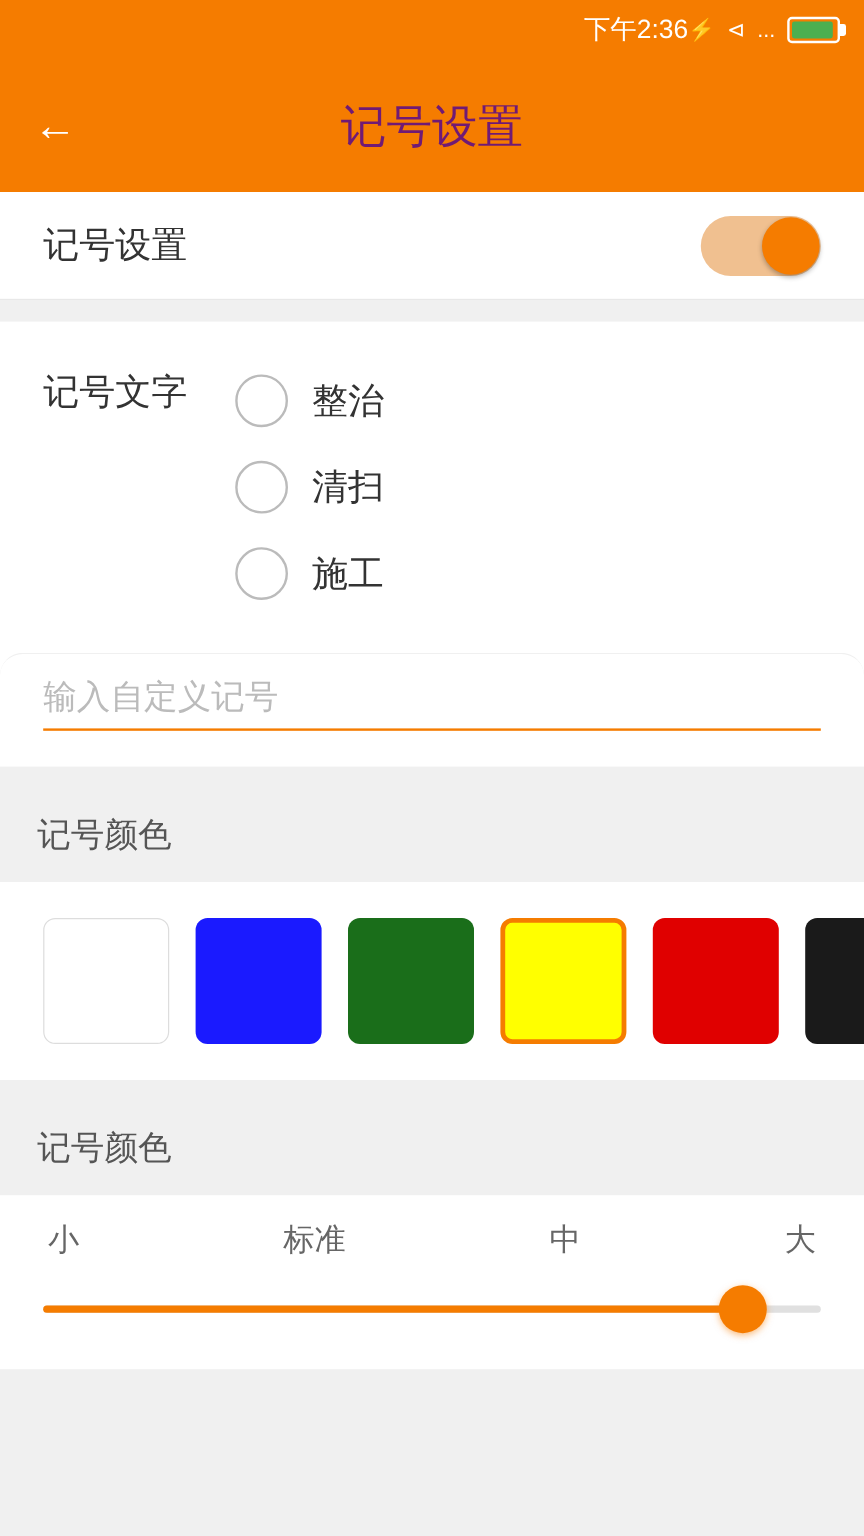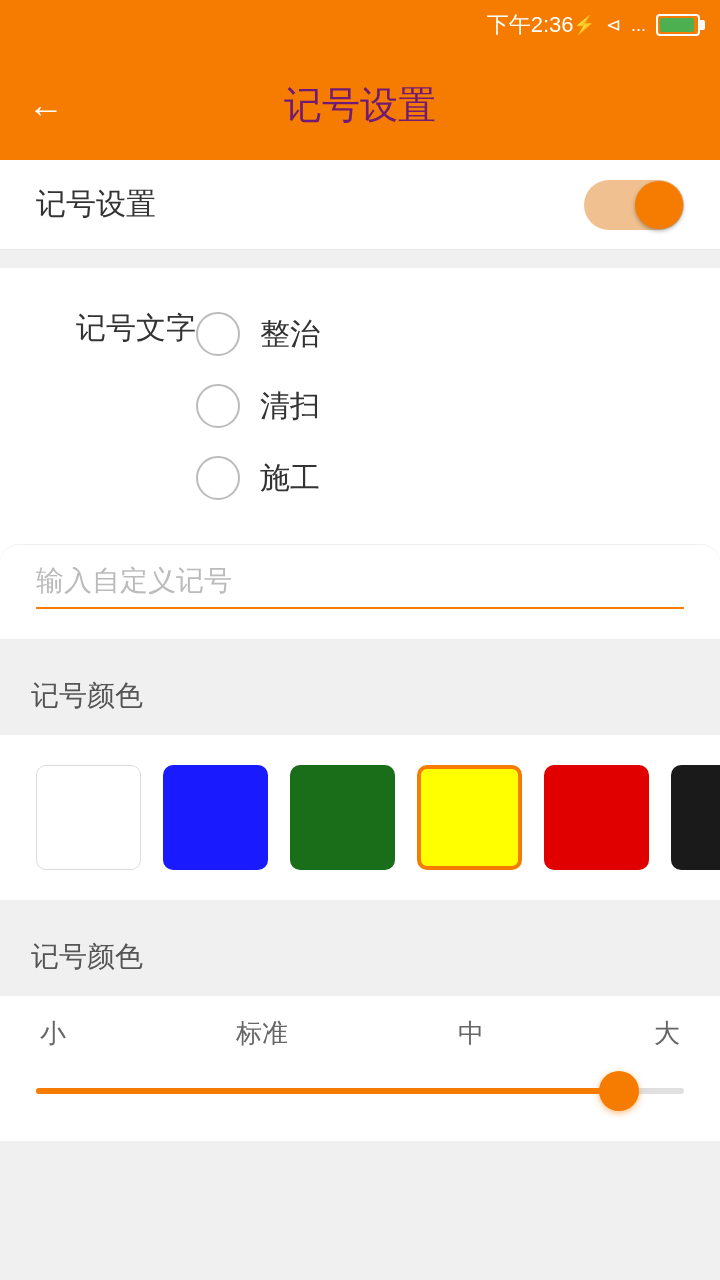--- a/index.html
+++ b/index.html
@@ -130,21 +130,20 @@
 
     
     .mark-text-section {
       background: white;
       padding: 0;
     }
     .mark-text-row {
       display: flex;
       align-items: flex-start;
       padding: 30px 36px;
-      text-align: right;
     }
     .mark-text-label {
       color: #333;
       font-size: 30px;
       min-width: 160px;
       line-height: 60px;
     }
     .radio-options {
       flex: 1;
       display: flex;

